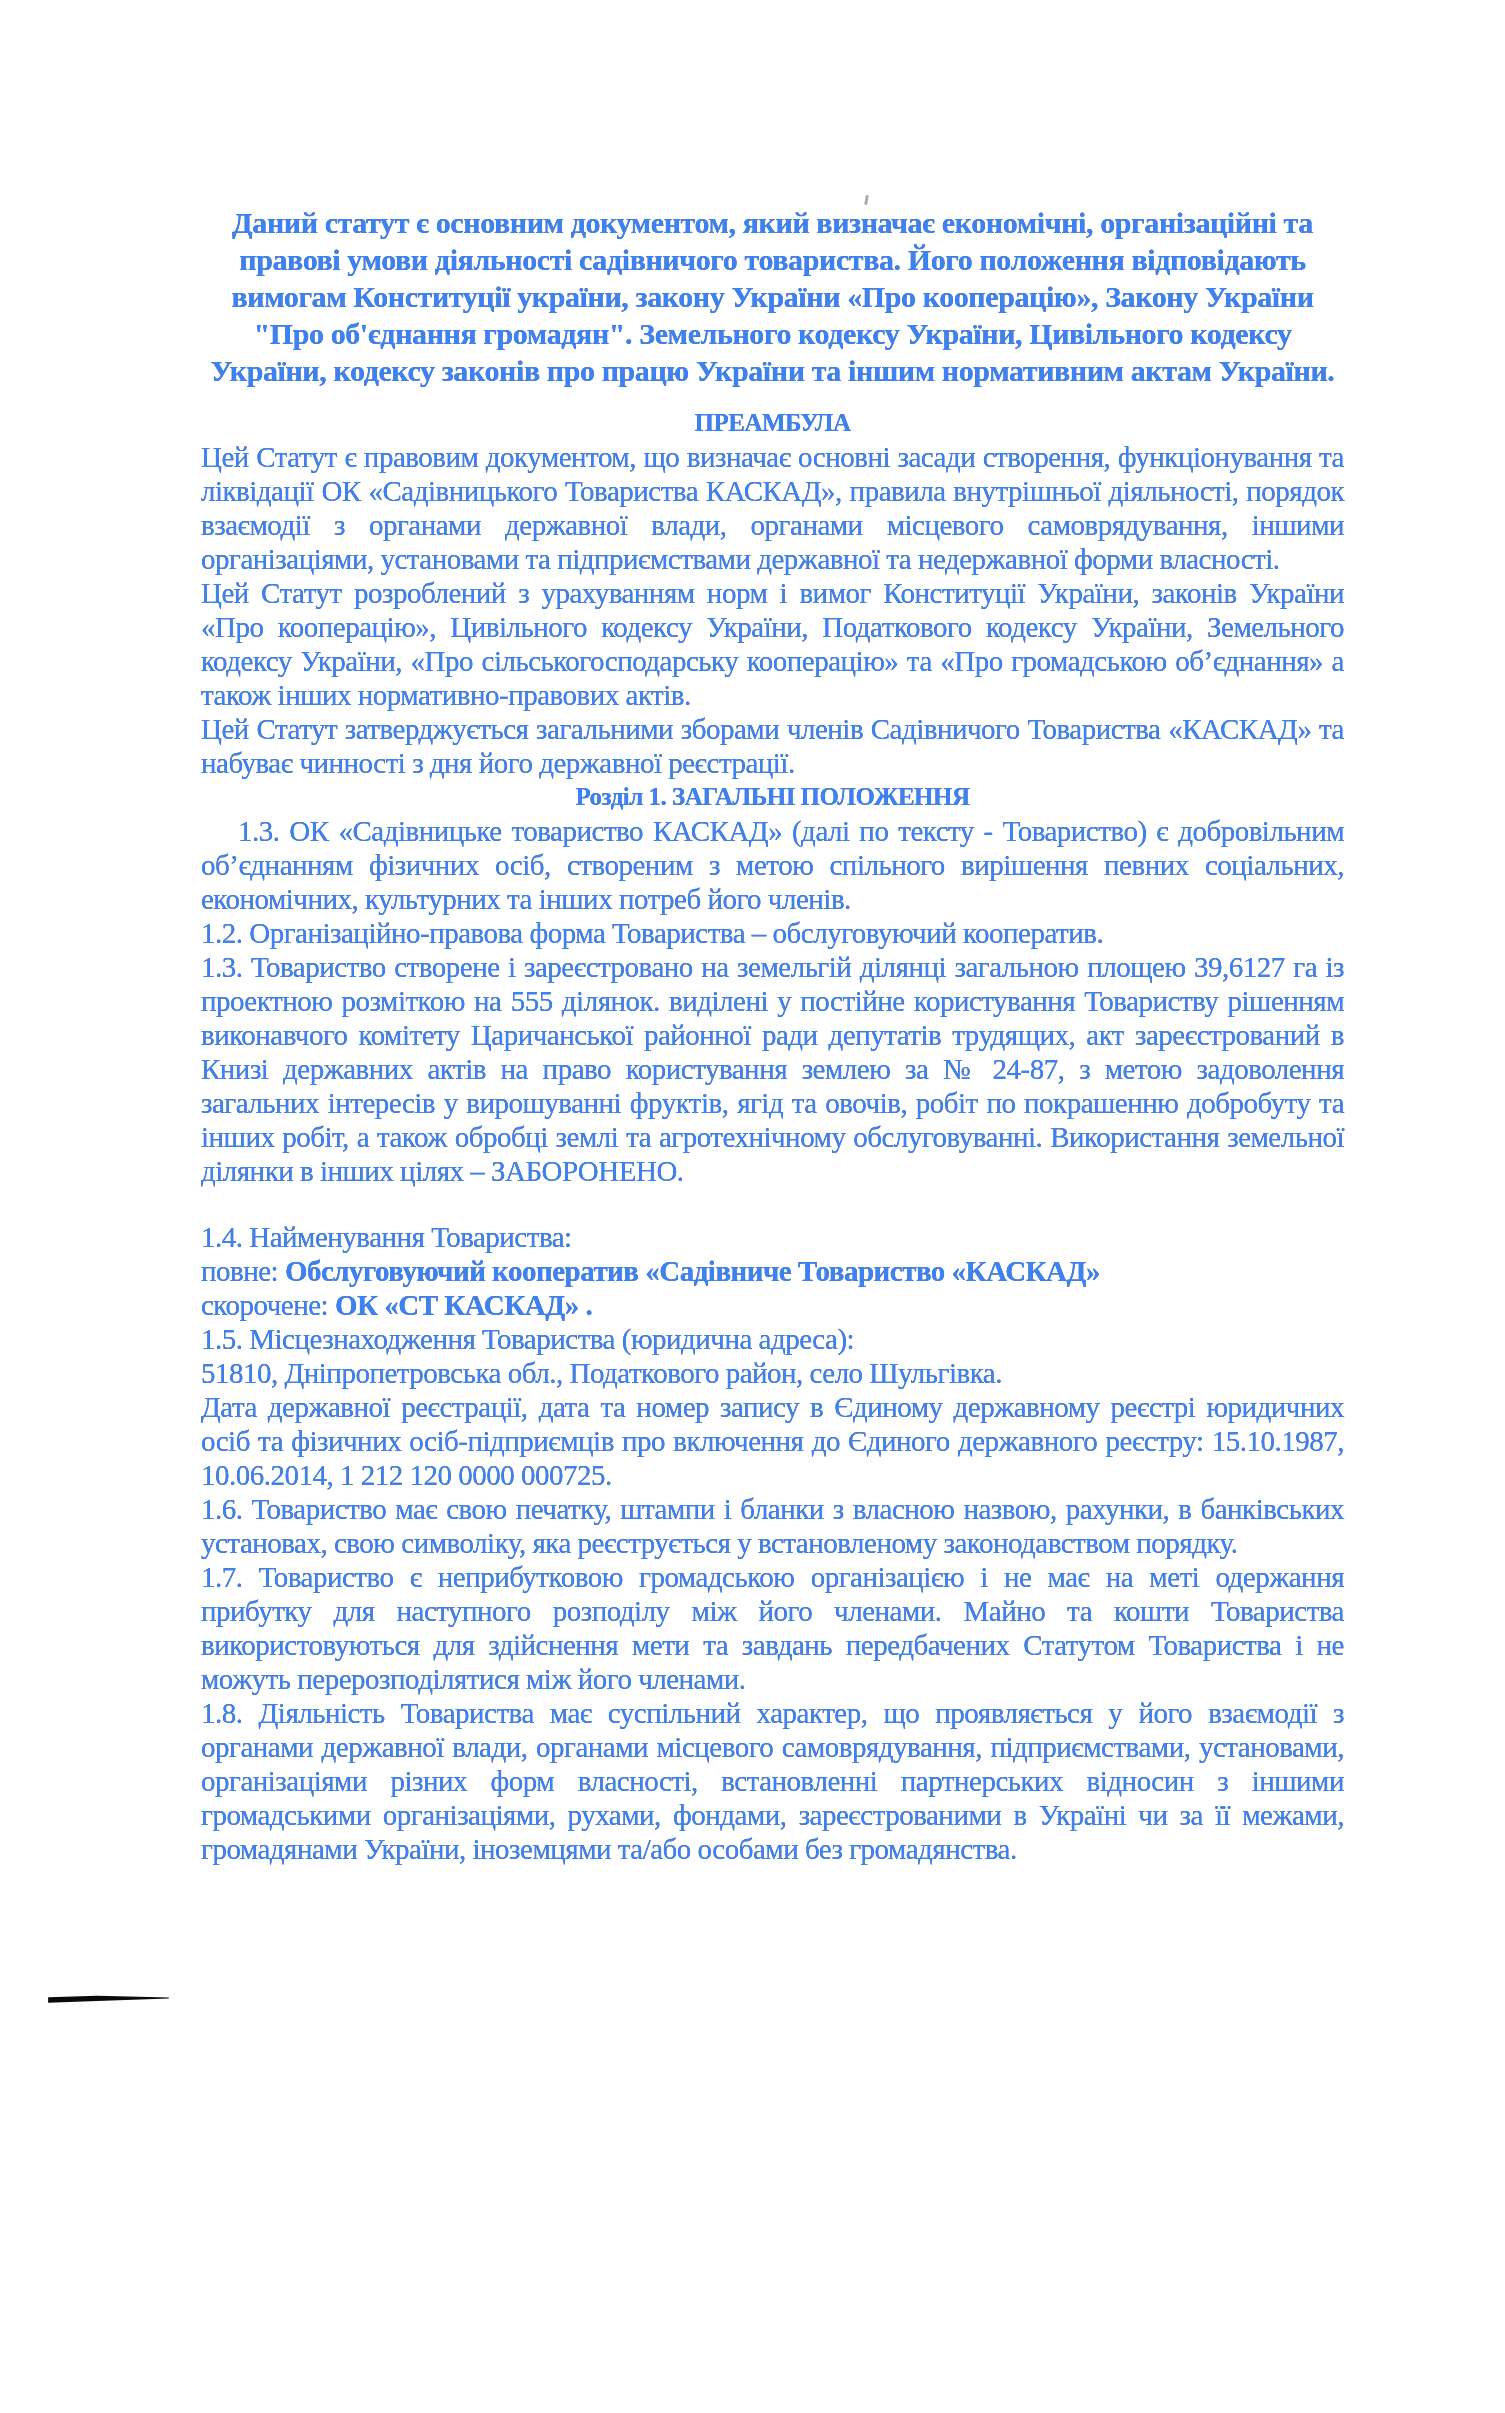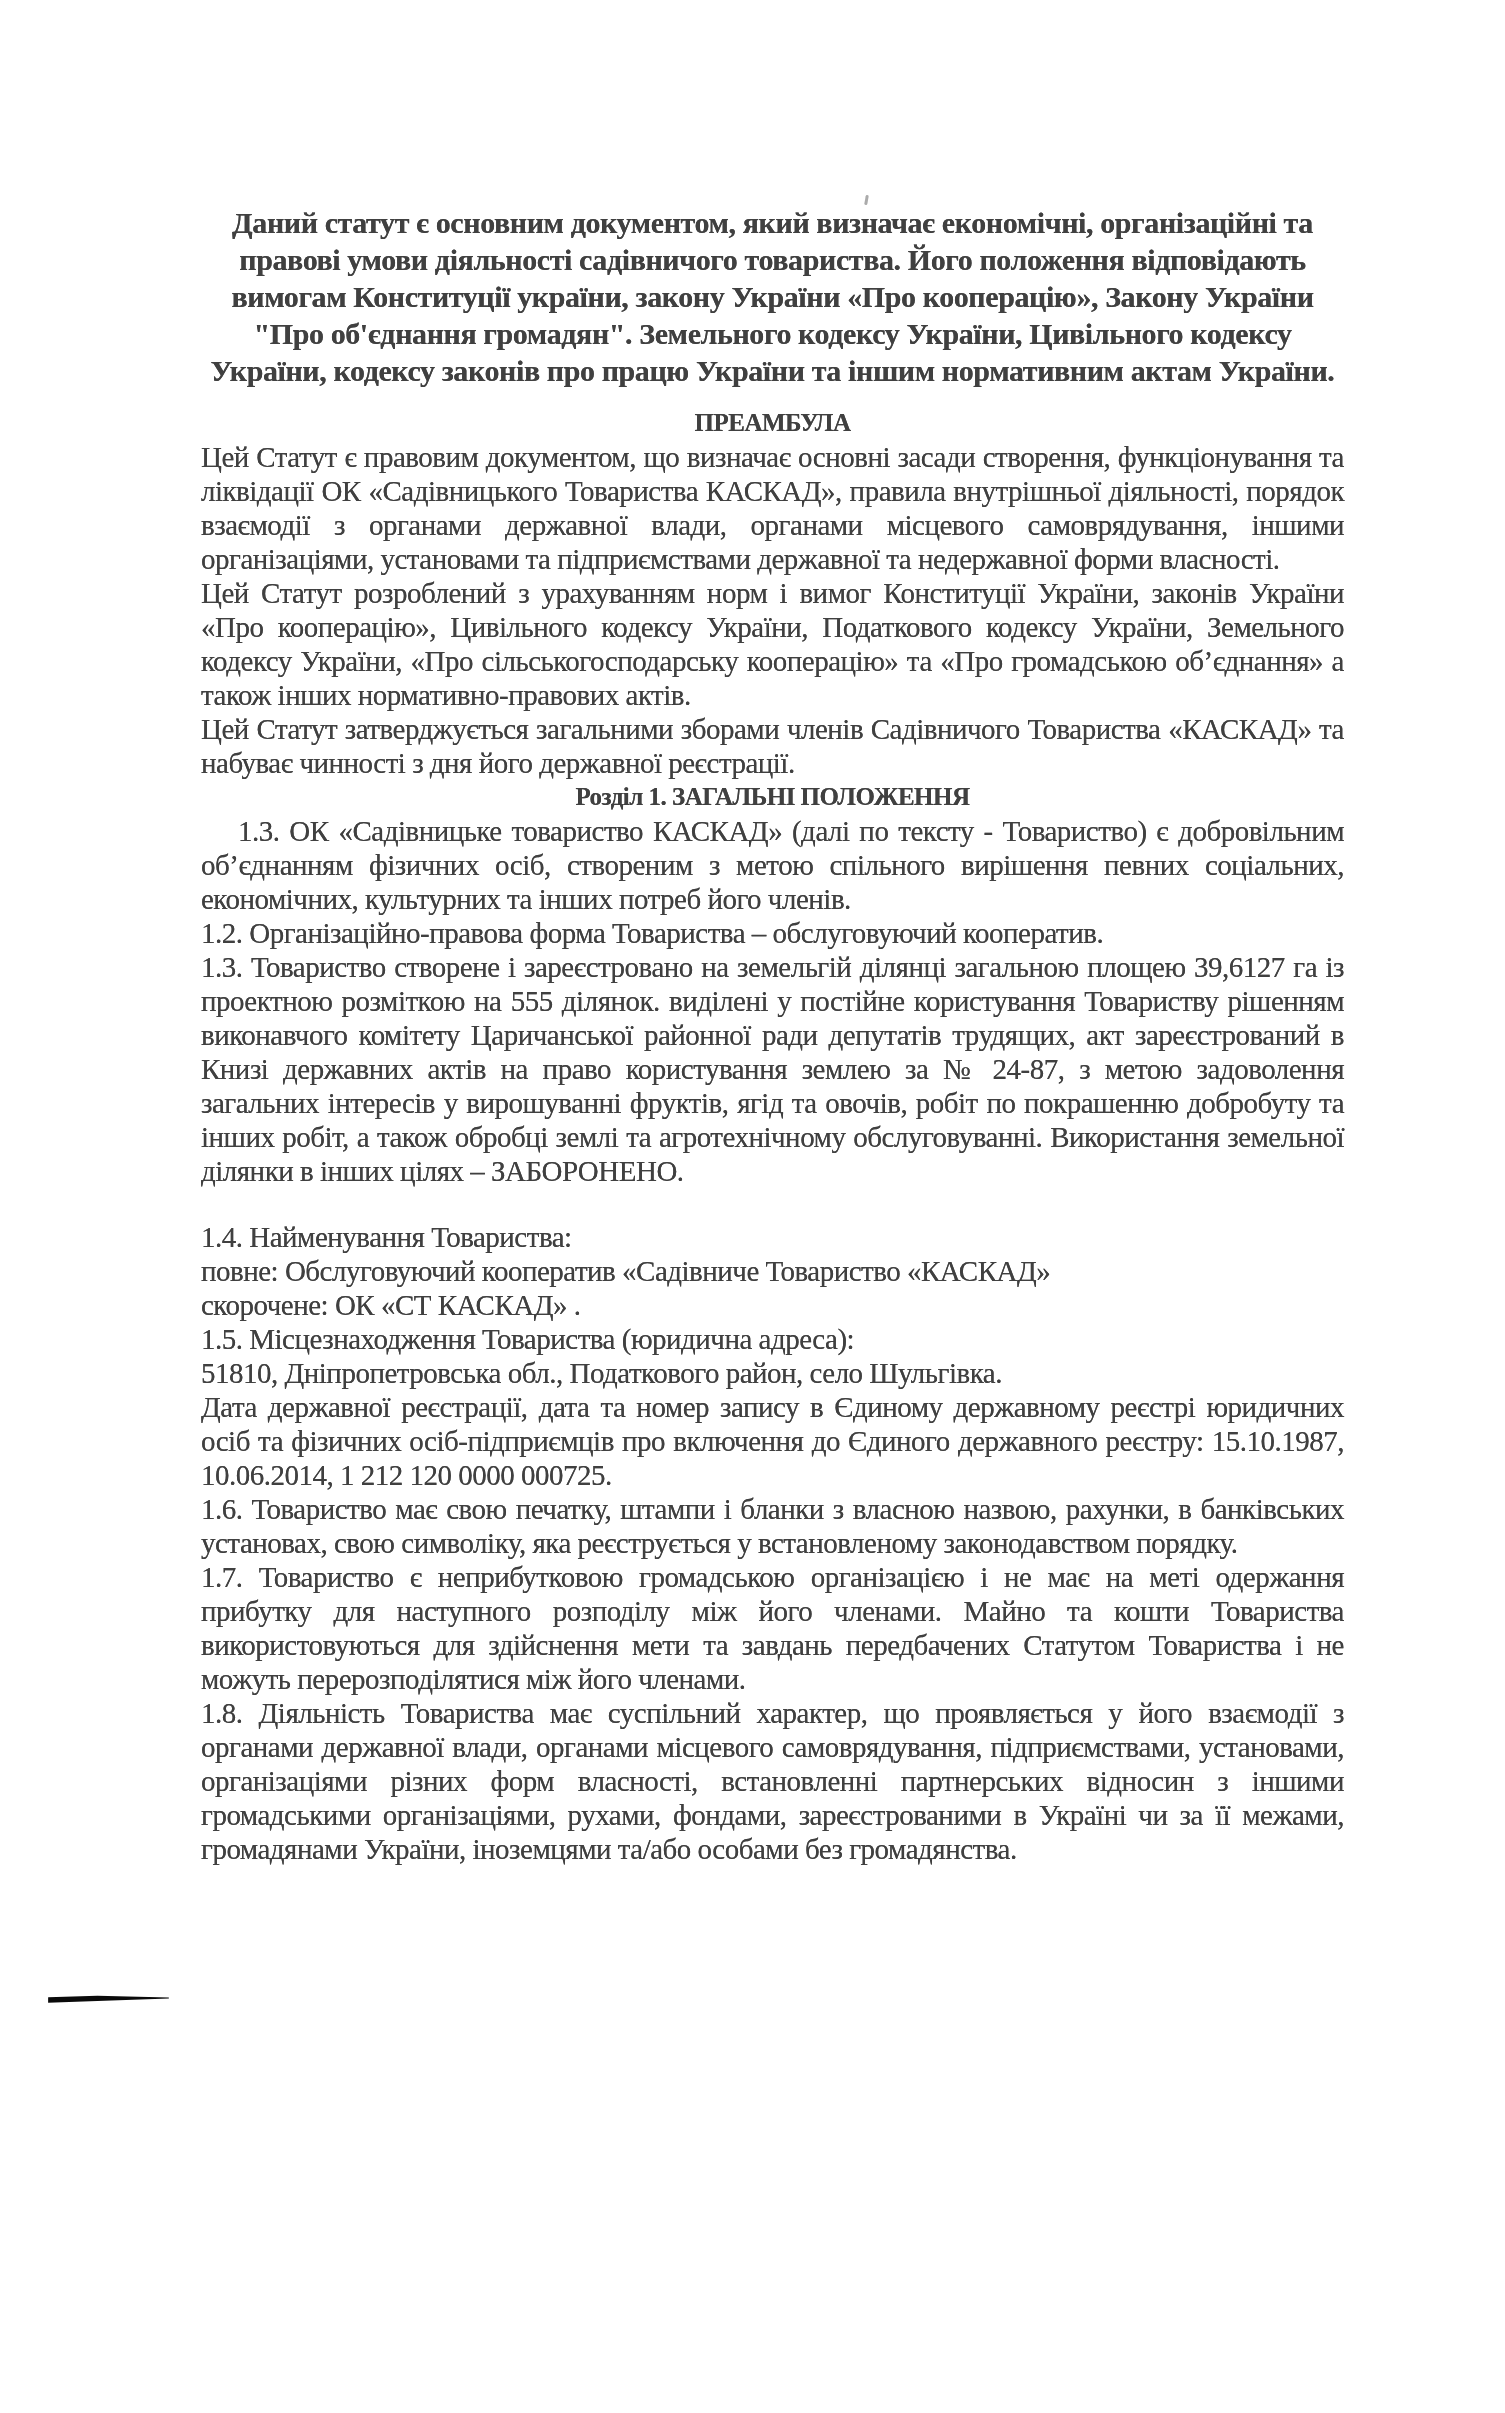--- a/index.html
+++ b/index.html
@@ -3,21 +3,21 @@
 <meta charset="utf-8">
 <style>
   html, body { margin: 0; padding: 0; background: #ffffff; }
   .page {
     position: relative;
     width: 1412px;
     height: 2413px;
     background: #ffffff;
     overflow: hidden;
     font-family: "Liberation Serif", "DejaVu Serif", serif;
-    color: #404040;
+    color: #3b82f6;
   }
   .content {
     position: absolute;
     left: 201px;
     top: 204px;
     width: 1143px;
     font-size: 29px;
     line-height: 34px;
     letter-spacing: -0.5px;
     text-align: justify;
@@ -33,21 +33,21 @@
     letter-spacing: -0.4px;
     margin: 0 0 17px 0 !important;
   }
   .heading {
     text-align: center;
     font-weight: 700;
     font-size: 25px;
   }
   .indent-first { text-indent: 37px; }
   .gap-above { margin-top: 32px !important; }
-  .bold { font-weight: 400; }
+  .bold { font-weight: 700; }
   .pen-stroke {
     position: absolute;
     left: 48px;
     top: 1995px;
     width: 121px;
     height: 8.5px;
   }
   .speck {
     position: absolute;
     left: 865px;

